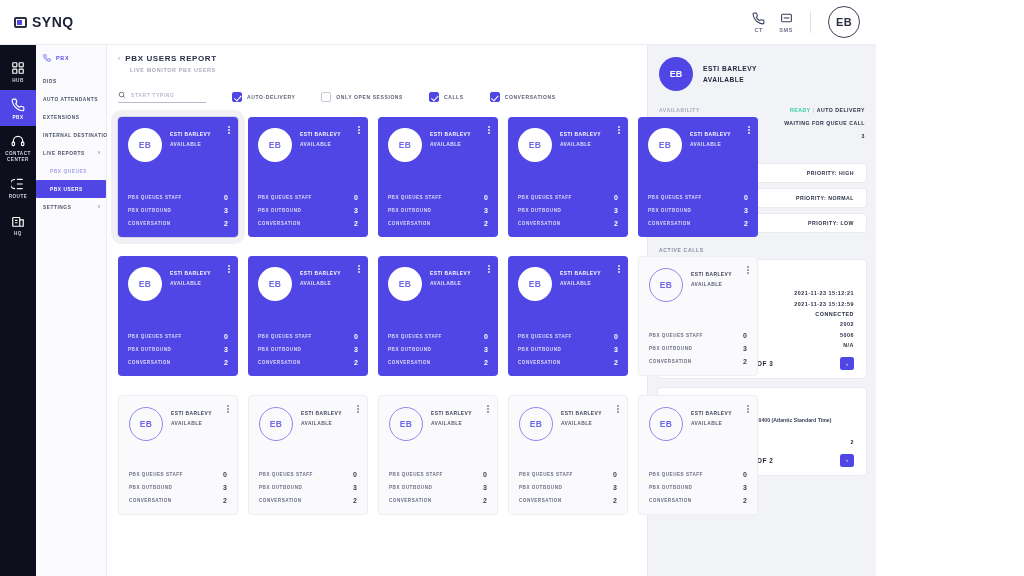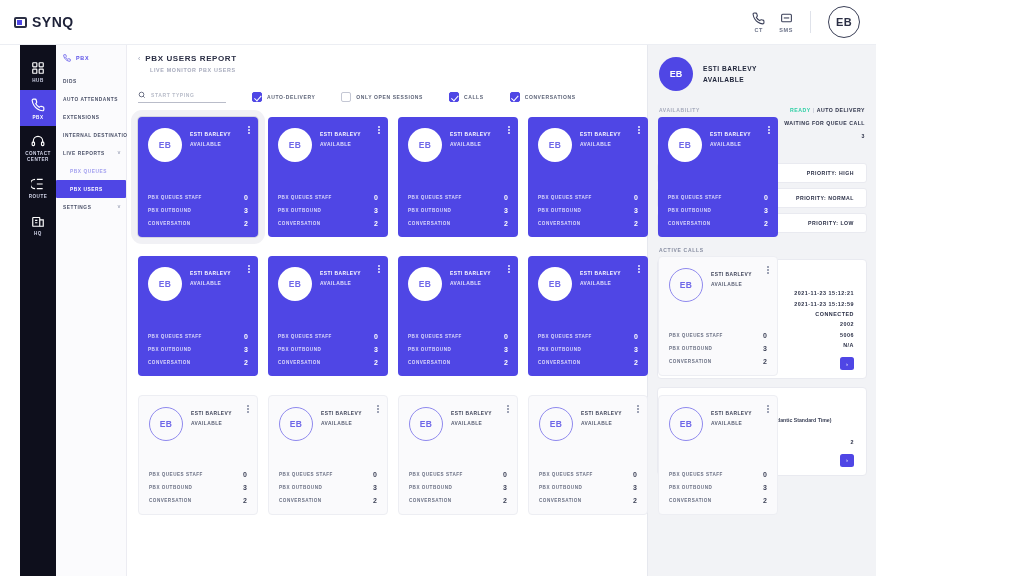--- a/index.html
+++ b/index.html
@@ -27,21 +27,21 @@
   .tb-icon svg { display: block; }
   .tb-icon .lbl { font-size: 5.5px; letter-spacing: .6px; color: #6b7288; font-weight: 600; }
   .tb-divider { width: 1px; height: 22px; background: #dfe2ea; margin: 0 3px; }
   .tb-avatar {
     width: 32px; height: 32px; border-radius: 50%;
     border: 1px solid #3c4158; display: flex; align-items: center; justify-content: center;
     font-size: 11px; font-weight: 700; color: #2b2f45; letter-spacing: .3px;
   }
 
   
-  .body { flex: 1; display: flex; min-height: 0; margin-left: 20px; }
+  .body { flex: 1; display: flex; min-height: 0; }
 
   
   .rail {
     width: 36px; flex: 0 0 36px; background: #0e0f1c;
     display: flex; flex-direction: column; align-items: stretch; padding-top: 8px;
   }
   .rail-item {
     padding: 8px 2px 6px; display: flex; flex-direction: column; align-items: center; gap: 3px;
     cursor: pointer; color: #ffffff;
   }

